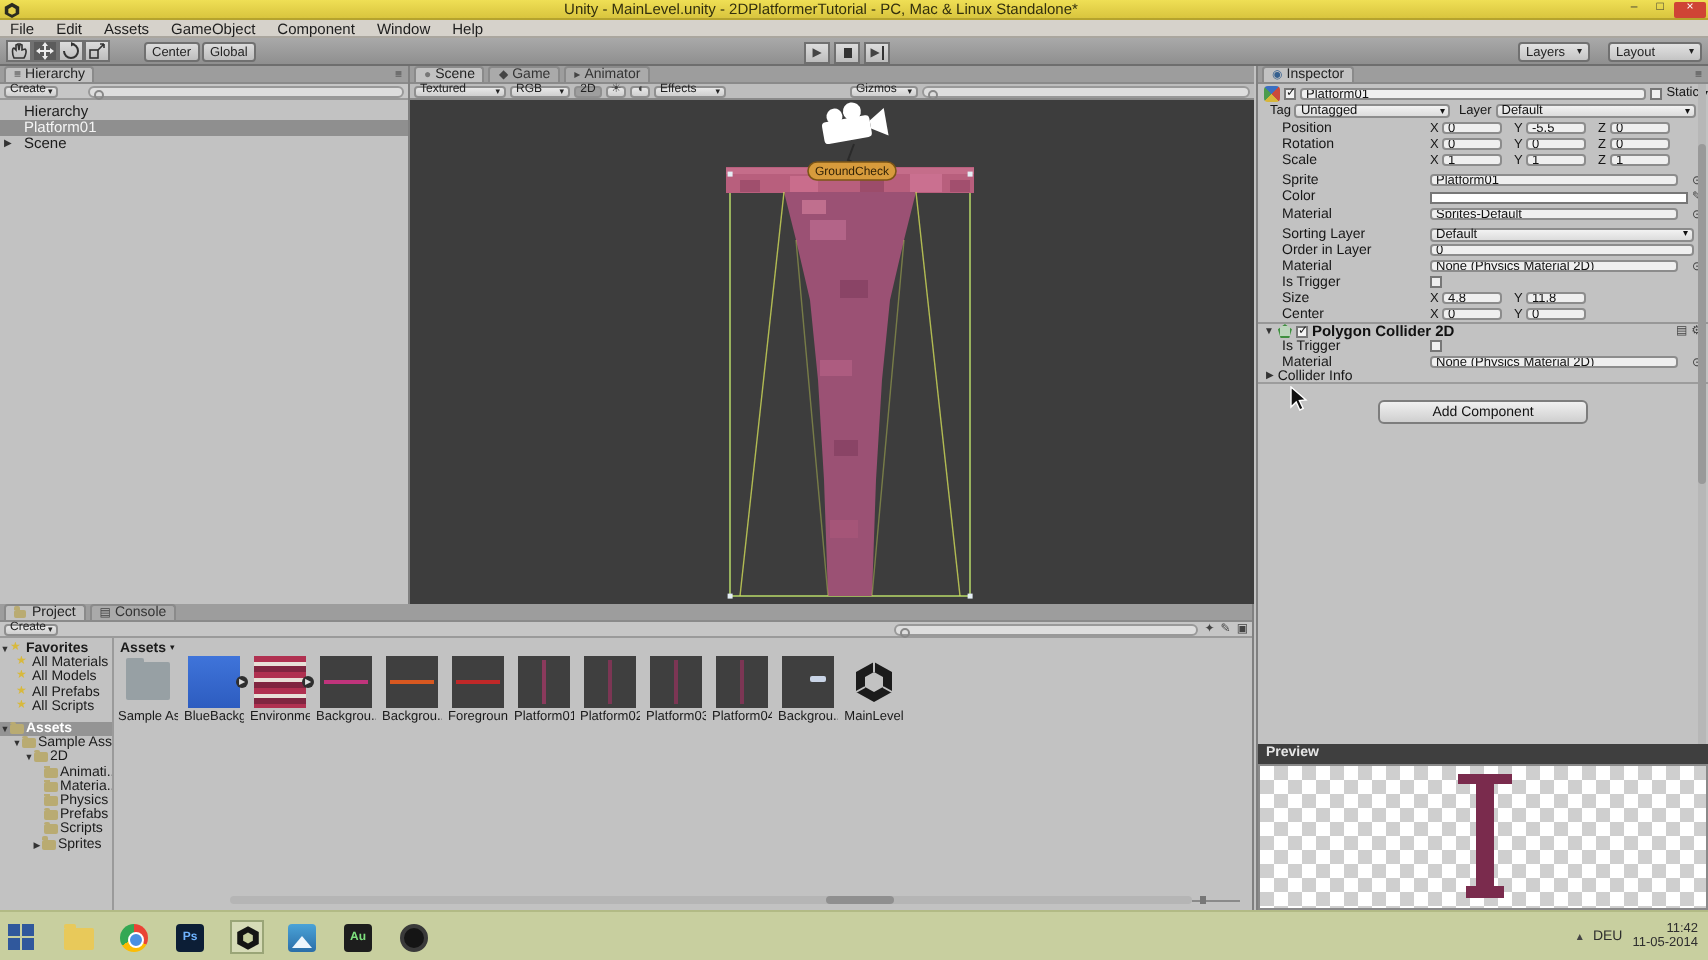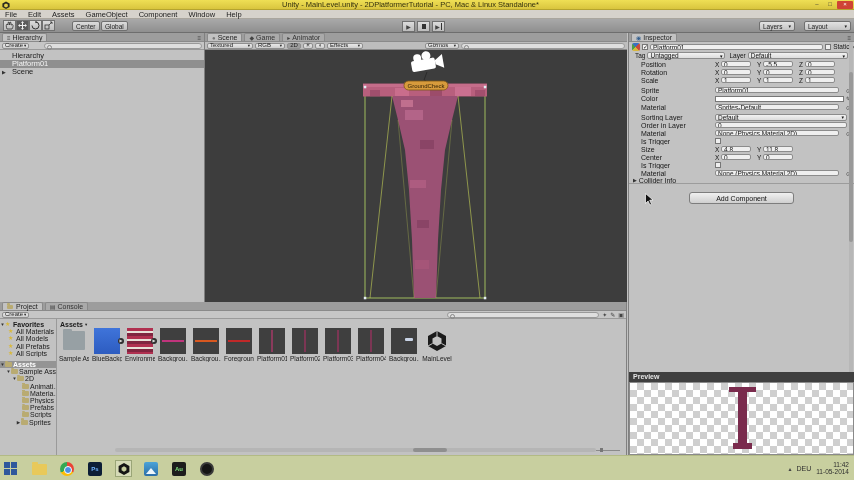--- a/index.html
+++ b/index.html
@@ -410,20 +410,30 @@
         <span class="fld xyz">11.8</span>
     </div>
     <div class="irow">
       <span class="ilbl">Center</span>
       <span class="ax">X</span>
         <span class="fld xyz">0</span>
       <span class="ax" style="margin-left:6px;">Y</span>
         <span class="fld xyz">0</span>
     </div>
 
+    <div class="chead">
+      <span class="fold">▼</span>
+      <span style="width:7px;height:7px;background:#bcd6bc;border:1px solid #3f8f3f;clip-path:polygon(50% 0,100% 38%,81% 100%,19% 100%,0 38%);"></span>
+      <span class="cb">✓</span>
+      <b>Polygon Collider 2D</b>
+      <span class="hicons">
+          <span>▤</span>
+          <span>⚙</span>
+        </span>
+    </div>
     <div class="irow">
       <span class="ilbl">Is Trigger</span>
       <span class="cb" style="background:#efefef;"></span>
     </div>
     <div class="irow">
       <span class="ilbl">Material</span>
       <span class="fld grow">None (Physics Material 2D)</span>
       <span class="glyph" style="margin-right:3px;">⊙</span>
     </div>
     <div class="irow" style="padding-left:4px;gap:2px;border-bottom:1px solid #9c9c9c;height:7px;">

